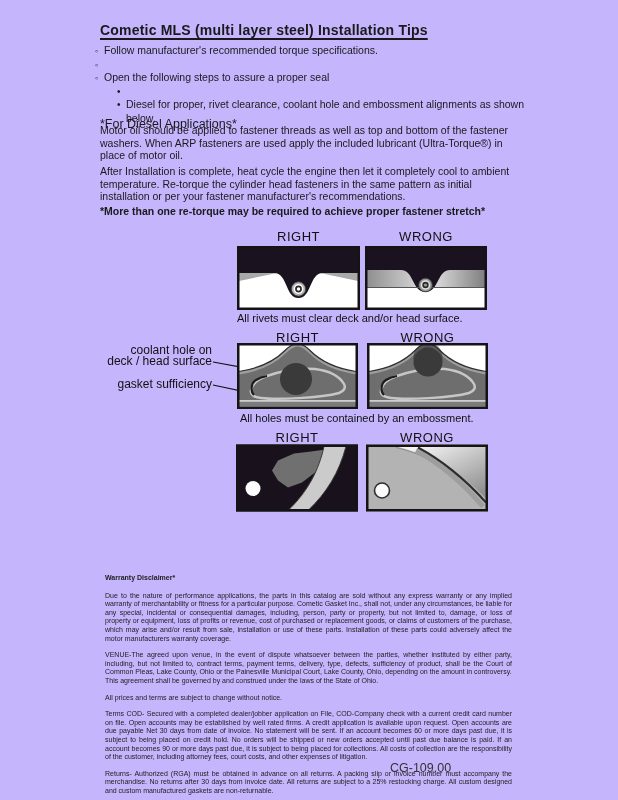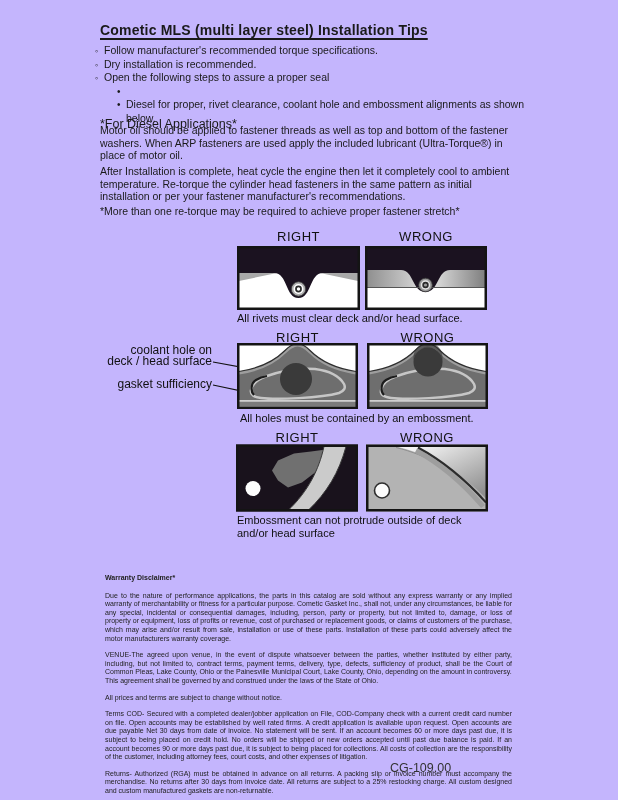--- a/index.html
+++ b/index.html
@@ -15,21 +15,21 @@
   }
   .bullets{position:absolute;left:95px;top:44px;width:430px;font-size:10.5px;}
   .brow{display:flex;line-height:13.5px;}
   .brow .mark{width:9px;flex:0 0 9px;text-align:left;}
   .brow.lvl0 .mark{font-size:9px;transform:translateY(.5px);}
   .brow.lvl1{padding-left:22px;}
   .brow.lvl1 .mark{width:9px;flex:0 0 9px;font-size:10px;}
   
   .diesel-head{position:absolute;left:100px;top:117px;font-size:12.5px;font-weight:normal;}
   .para{position:absolute;left:100px;width:418px;font-size:10.5px;line-height:12.5px;}
-  .p1{top:124px;} .p2{top:165px;} .pnote{top:205px;}
+  .p1{top:124px;} .p2{top:165px;} .pnote{top:205px;font-weight:bold;}
   
   .dlabel{position:absolute;font-size:13px;letter-spacing:.5px;text-align:center;color:#111;}
   .dcap{position:absolute;font-size:11px;line-height:12.5px;color:#111;}
   .dbox{position:absolute;}
   .dbox svg{display:block;width:100%;height:100%;}
   .callouts{position:absolute;left:105px;top:345px;width:107px;text-align:right;
             font-size:12px;line-height:10.5px;color:#111;}
   .callouts .c2{margin-top:13px;}
   .ptrlines{position:absolute;left:210px;top:352px;width:95px;height:50px;}
   
@@ -47,21 +47,20 @@
 
   <div class="title">Cometic MLS (multi layer steel) Installation Tips</div>
 
   <div class="bullets">
     <div class="brow lvl0">
       <span class="mark">◦</span>
       <span>Follow manufacturer's recommended torque specifications.</span>
     </div>
     <div class="brow lvl0">
       <span class="mark">◦</span>
-      <span>Dry installation is recommended.</span>
     </div>
     <div class="brow lvl0">
       <span class="mark">◦</span>
       <span>Open the following steps to assure a proper seal</span>
     </div>
     <div class="brow lvl1">
       <span class="mark">•</span>
     </div>
     <div class="brow lvl1">
       <span class="mark">•</span>
@@ -188,24 +187,20 @@
       <rect x="0" y="0" width="122" height="67" fill="#b3b3b3"></rect>
       <path d="M30,2 L120,2 L120,54 C96,28 62,9 30,2 Z" fill="url(#gradR3W)"></path>
       <path d="M30,3 C60,10 92,28 116,52" fill="none" stroke="#8f8f8f" stroke-width="1"></path>
       <path d="M50,6 C76,20 100,42 117,62" fill="none" stroke="#9e9e9e" stroke-width="5"></path>
       <path d="M52,3 C78,17 102,38 120,58" fill="none" stroke="#2c2c2c" stroke-width="2"></path>
       <circle cx="16" cy="46" r="7.5" fill="#fbfbfb" stroke="#2e2e2e" stroke-width="1.6"></circle>
       <rect x="1.25" y="1.25" width="119.5" height="64.5" fill="none" stroke="#141414" stroke-width="2.5"></rect>
     </svg>
   </div>
 
-  <div class="dcap" style="left:237px;top:514px;">
-    <div>Embossment can not protrude outside of deck</div>
-    <div>and/or head surface</div>
-  </div>
 
   <div class="legal">
     <p class="lhead">Warranty Disclaimer*</p>
     <p>Due to the nature of performance applications, the parts in this catalog are sold without any express warranty or any implied warranty of merchantability or fitness for a particular purpose.  Cometic Gasket Inc., shall not, under any circumstances, be liable for any special, incidental or consequential damages, including, person, party or property, but not limited to, damage, or loss of property or equipment, loss of profits or revenue, cost of purchased or replacement goods, or claims of customers of the purchase, which may arise and/or result from sale, installation or use of these parts.  Installation of these parts could adversely affect the motor manufacturers warranty coverage.</p>
     <p>VENUE-The agreed upon venue, in the event of dispute whatsoever between the parties, whether instituted by either party, including, but not limited to, contract terms, payment terms, delivery, type, defects, sufficiency of product, shall be the Court of Common Pleas, Lake County, Ohio or the Painesville Municipal Court, Lake County, Ohio, depending on the amount in controversy.
 This agreement shall be governed by and construed under the laws of the State of Ohio.</p>
     <p>All prices and terms are subject to change without notice.</p>
     <p>Terms COD- Secured with a completed dealer/jobber application on File, COD-Company check with a current credit card number on file.  Open accounts may be established by well rated firms.  A credit application is available upon request.  Open accounts are due payable Net 30 days from date of invoice.  No statement will be sent.  If an account becomes 60 or more days past due, it is subject to being placed on credit hold.  No orders will be shipped or new orders accepted until past due balance is paid.  If an account becomes 90 or more days past due, it is subject to being placed for collections.  All costs of collection are the responsibility of the customer, including attorney fees, court costs, and other expenses of litigation.</p>
     <p>Returns- Authorized (RGA) must be obtained in advance on all returns.  A packing slip or invoice number must accompany the merchandise.  No returns after 30 days from invoice date.  All returns are subject to a 25% restocking charge.  All custom designed and custom manufactured gaskets are non-returnable.</p>
 

